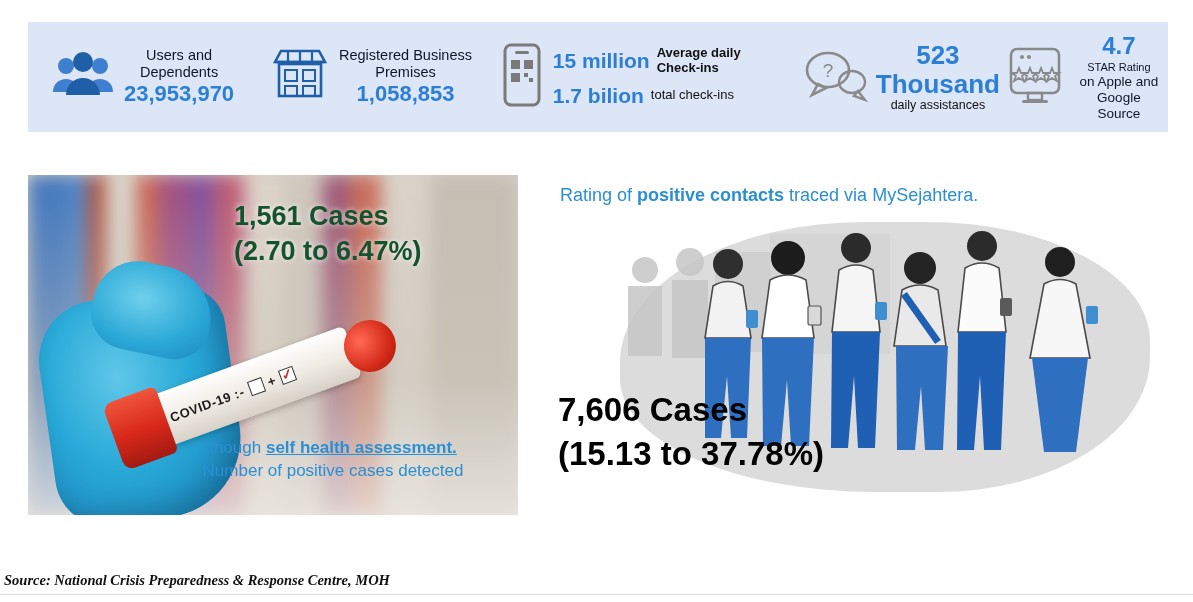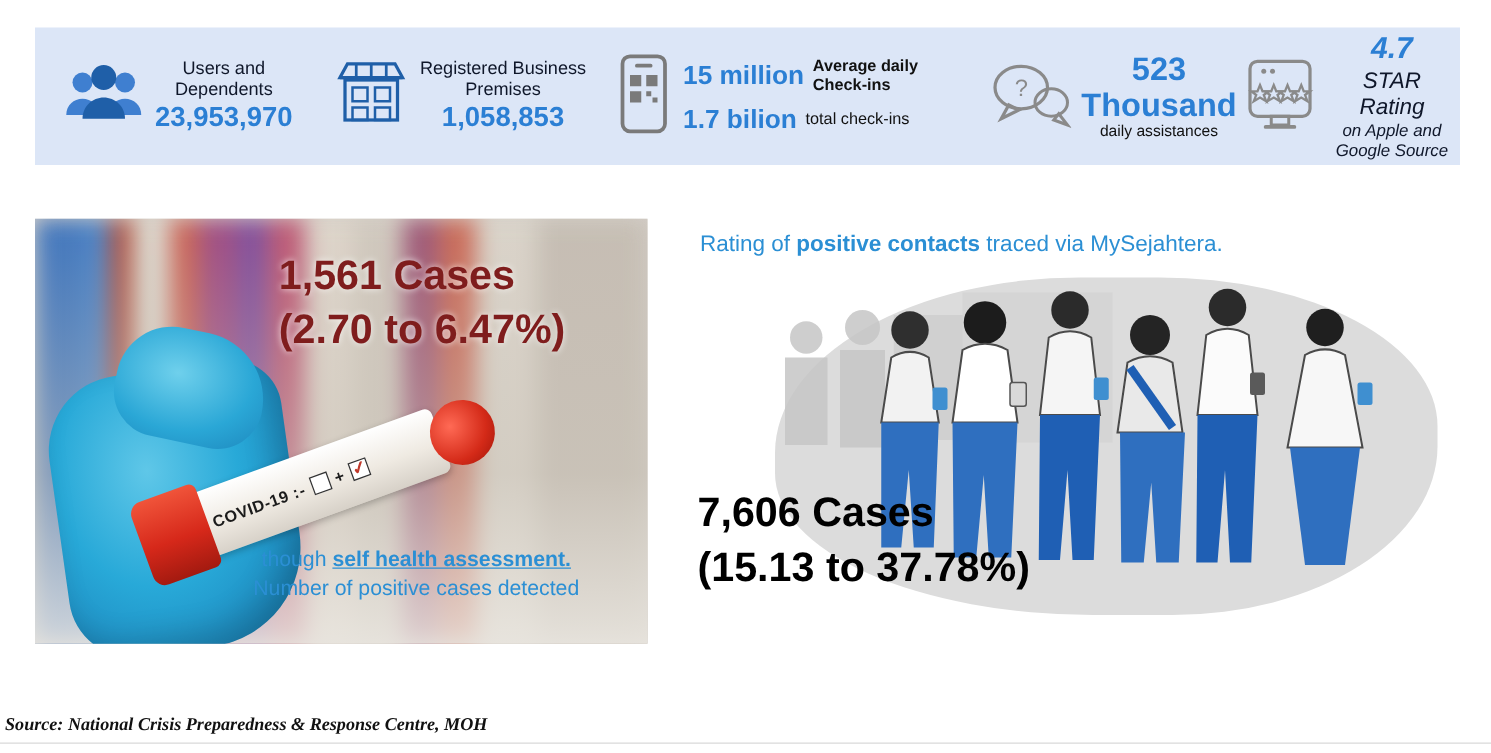--- a/index.html
+++ b/index.html
@@ -110,22 +110,22 @@
   .tube-mark { margin-left:4px; font-size:13px; letter-spacing:1px; }
   .chk-box{
     display:inline-block; width:15px;height:15px;border:1.5px solid #333;
     margin-left:5px; position:relative; background:#fff;
   }
   .chk-box.checked:after{
     content:"✓"; position:absolute; left:1px; top:-3px; color:#c0392b; font-size:14px; font-weight:bold;
   }
 
   .cases-left {
-    position:absolute; left: 195px; top: 24px;
-    color:#7f1d1d; font-size: 33px; font-weight: bold; line-height:1.3;
+    position:absolute; left: 206px; top: 24px;
+    color:#14532d; font-size: 27px; font-weight: bold; line-height:1.3;
     text-shadow: 0 0 6px rgba(255,255,255,0.8);
   }
   .caption-left {
     position:absolute; left: 140px; top: 262px; width: 330px;
     color:#2b8fd4; font-size:17px; line-height:1.35; text-align:center;
   }
   .caption-left u { text-decoration: underline; font-weight: bold; }
 
   
   .right-head {
@@ -237,39 +237,39 @@
           <path d="M56 45 l7 9 l-11 -4 z" fill="none" stroke="#8a8a8a" stroke-width="2.4"></path>
         </svg>
       </div>
       <div class="stat-text">
         <div class="num-blue-xl">523</div>
         <div class="num-blue-xl">Thousand</div>
         <div class="small-dark" style="text-align:center;">daily assistances</div>
       </div>
     </div>
 
-    <div class="stat-cell" style="width:auto; justify-content:flex-start;font-style:italic;">
+    <div class="stat-cell" style="width:auto; justify-content:flex-start;">
       <div class="stat-icon">
         <svg width="66" height="62" viewBox="0 0 66 62">
           <rect x="9" y="5" width="48" height="44" rx="6" fill="none" stroke="#8a8a8a" stroke-width="2.6"></rect>
           <rect x="26" y="49" width="14" height="7" fill="none" stroke="#8a8a8a" stroke-width="2.4"></rect>
           <rect x="20" y="56" width="26" height="3" rx="1.5" fill="#8a8a8a"></rect>
           <circle cx="20" cy="13" r="2" fill="#8a8a8a"></circle>
           <circle cx="27" cy="13" r="2" fill="#8a8a8a"></circle>
           <g fill="none" stroke="#8a8a8a" stroke-width="1.8">
             <polygon points="17,24 19,29 24,29 20,32 22,37 17,34 12,37 14,32 10,29 15,29"></polygon>
             <polygon points="28,24 30,29 35,29 31,32 33,37 28,34 23,37 25,32 21,29 26,29"></polygon>
             <polygon points="39,24 41,29 46,29 42,32 44,37 39,34 34,37 36,32 32,29 37,29"></polygon>
             <polygon points="50,24 52,29 57,29 53,32 55,37 50,34 45,37 47,32 43,29 48,29"></polygon>
           </g>
         </svg>
       </div>
       <div class="stat-text">
         <div class="num-blue" style="font-size:24px;">4.7</div>
-        <div class="lbl-dark" style="font-size:18px;">STAR Rating</div>
+        <div class="lbl-dark" style="font-size:11px;">STAR Rating</div>
         <div class="lbl-dark" style="font-size:13.5px;">on Apple and</div>
         <div class="lbl-dark" style="font-size:13.5px;">Google Source</div>
       </div>
     </div>
   </div>
 
   <div class="photo-card">
     <div class="tube-bg"></div>
     <div class="tube-bg2"></div>
 

